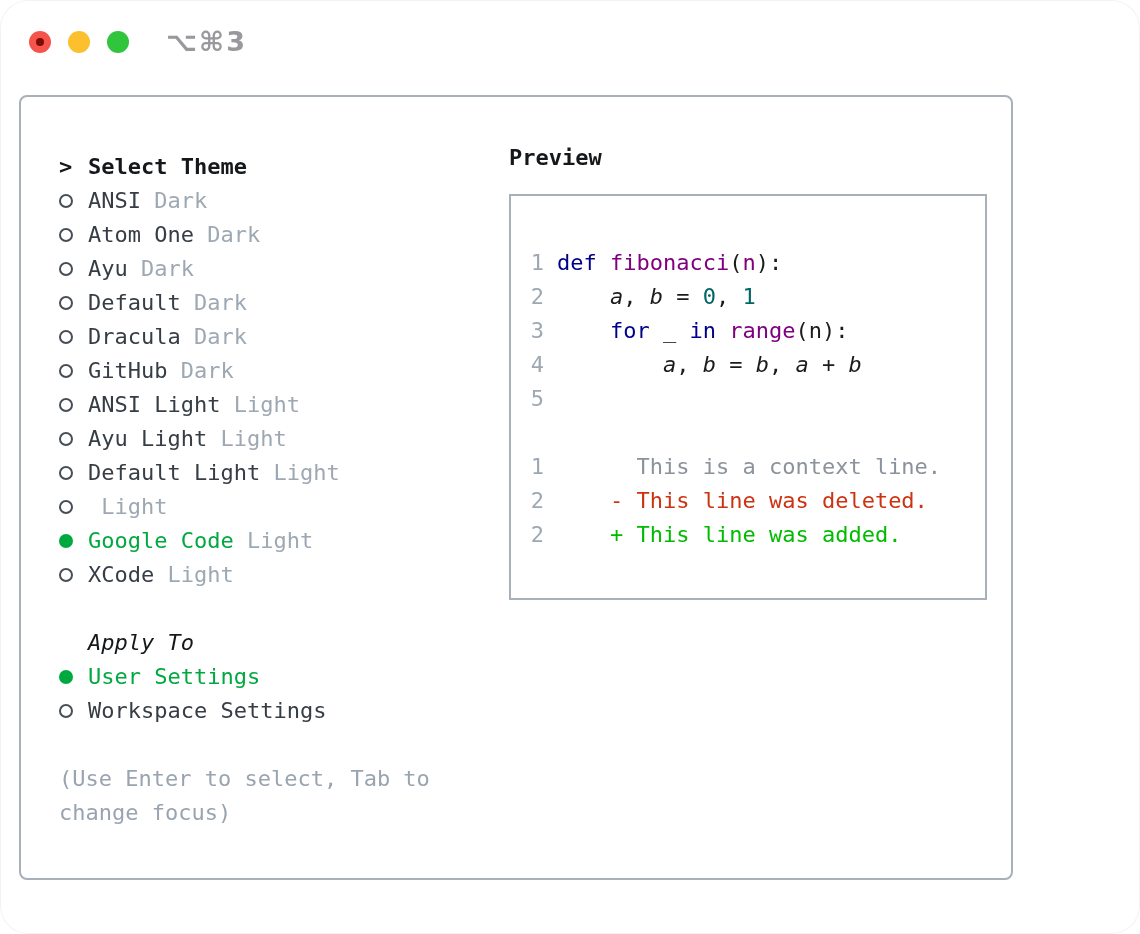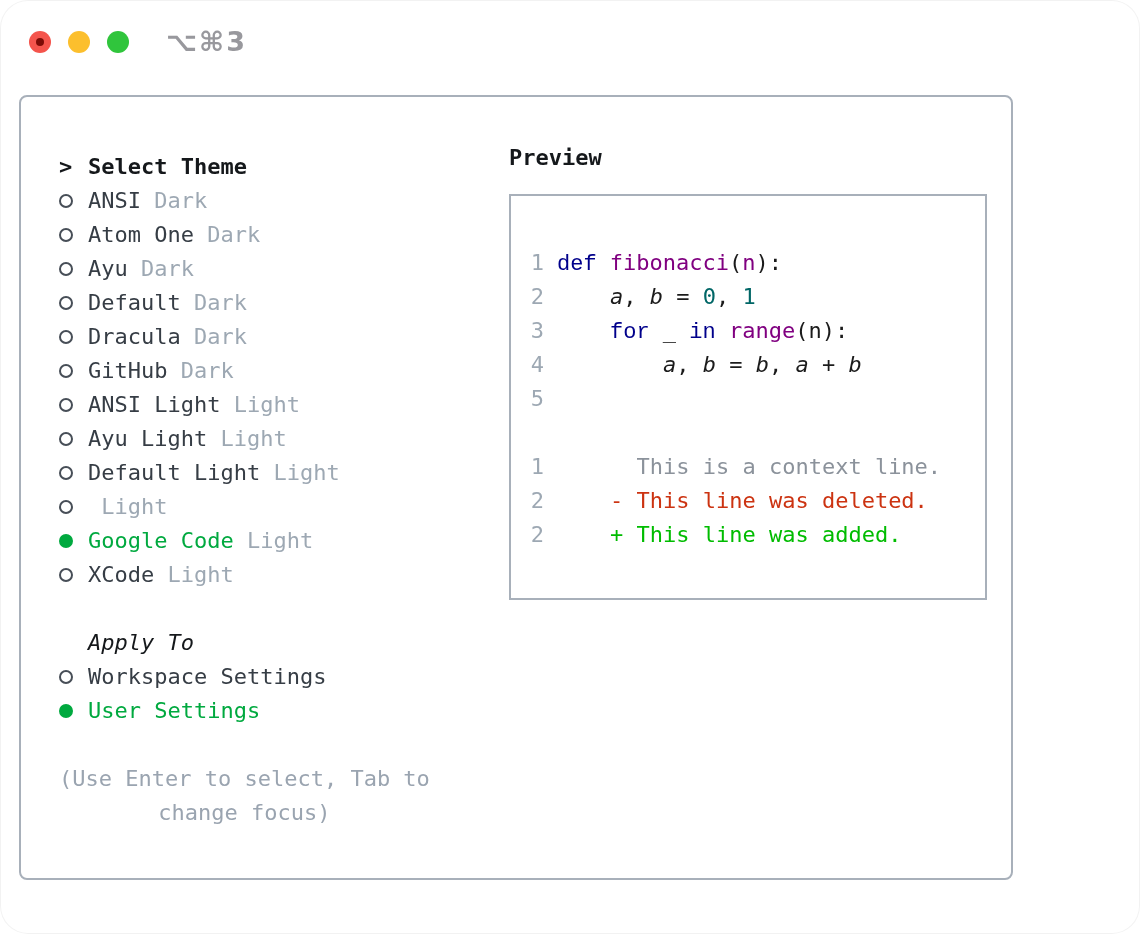--- a/index.html
+++ b/index.html
@@ -31,29 +31,29 @@
   .caret{font-weight:bold;color:var(--header_text);}
   .header-text{font-weight:bold;color:var(--header_text);}
   .circle{display:inline-block;width:14px;height:14px;border:2px solid var(--radio_stroke);
     border-radius:50%;box-sizing:border-box;}
   .circle.filled{background:var(--accent_green);border-color:var(--accent_green);}
   .theme-row .name{color:var(--item_text);}
   .theme-row.selected .name{color:var(--accent_green);}
   .suffix{color:var(--suffix_gray);white-space:pre;}
   .subheader-label{color:var(--header_text);font-style:italic;}
   .spacer{height:34px;}
-  .help-line{height:34px;line-height:34px;color:var(--help_gray);white-space:pre;text-align:center;}
+  .help-line{height:34px;line-height:34px;color:var(--help_gray);white-space:pre;}
   .right{position:absolute;left:488px;top:44px;}
   .preview-title{font-weight:bold;font-size:22px;line-height:34px;color:var(--header_text);}
   .preview-box{margin-top:19px;width:478px;height:406px;border:2px solid var(--border);
     box-sizing:border-box;padding:50px 0 0 19px;background:#fff;}
   .code-line{height:34px;display:flex;font-size:22px;line-height:34px;}
   .gutter{flex:0 0 14px;width:14px;text-align:right;color:var(--gutter);}
   .code{white-space:pre;margin-left:13px;color:var(--plain);}
-  .tk-kw{color:var(--kw);font-family:Liberation Mono, monospace;}
+  .tk-kw{color:var(--kw);}
   .tk-fn{color:var(--fn);}
   .tk-num{color:var(--numc);}
   .tk-plain{color:var(--plain);}
   .tk-var{color:var(--plain);font-style:italic;}
   .tk-ctx{color:var(--ctx);}
   .tk-del{color:var(--del);}
   .tk-add{color:var(--add);}
 </style>
 </head>
 <body>
@@ -85,22 +85,22 @@
           <div class="row theme-row"><span class="marker"><span class="circle"></span></span><span class="suffix"> Light</span></div>
           <div class="row theme-row selected"><span class="marker"><span class="circle filled"></span></span><span class="name">Google Code</span><span class="suffix"> Light</span></div>
           <div class="row theme-row"><span class="marker"><span class="circle"></span></span><span class="name">XCode</span><span class="suffix"> Light</span></div>
         </div>
       <div class="spacer"></div>
       <div class="row">
         <span class="marker"></span>
         <span class="subheader-label">Apply To</span>
       </div>
       <div id="apply-list">
+          <div class="row theme-row selected"><span class="marker"><span class="circle filled"></span></span><span class="name">User Settings</span></div>
           <div class="row theme-row"><span class="marker"><span class="circle"></span></span><span class="name">Workspace Settings</span></div>
-          <div class="row theme-row selected"><span class="marker"><span class="circle filled"></span></span><span class="name">User Settings</span></div>
         </div>
       <div class="spacer"></div>
       <div id="help-text">
           <div class="help-line">(Use Enter to select, Tab to</div>
           <div class="help-line">change focus)</div>
         </div>
     </div>
 
     <div class="right">
       <div class="preview-title">Preview</div>

